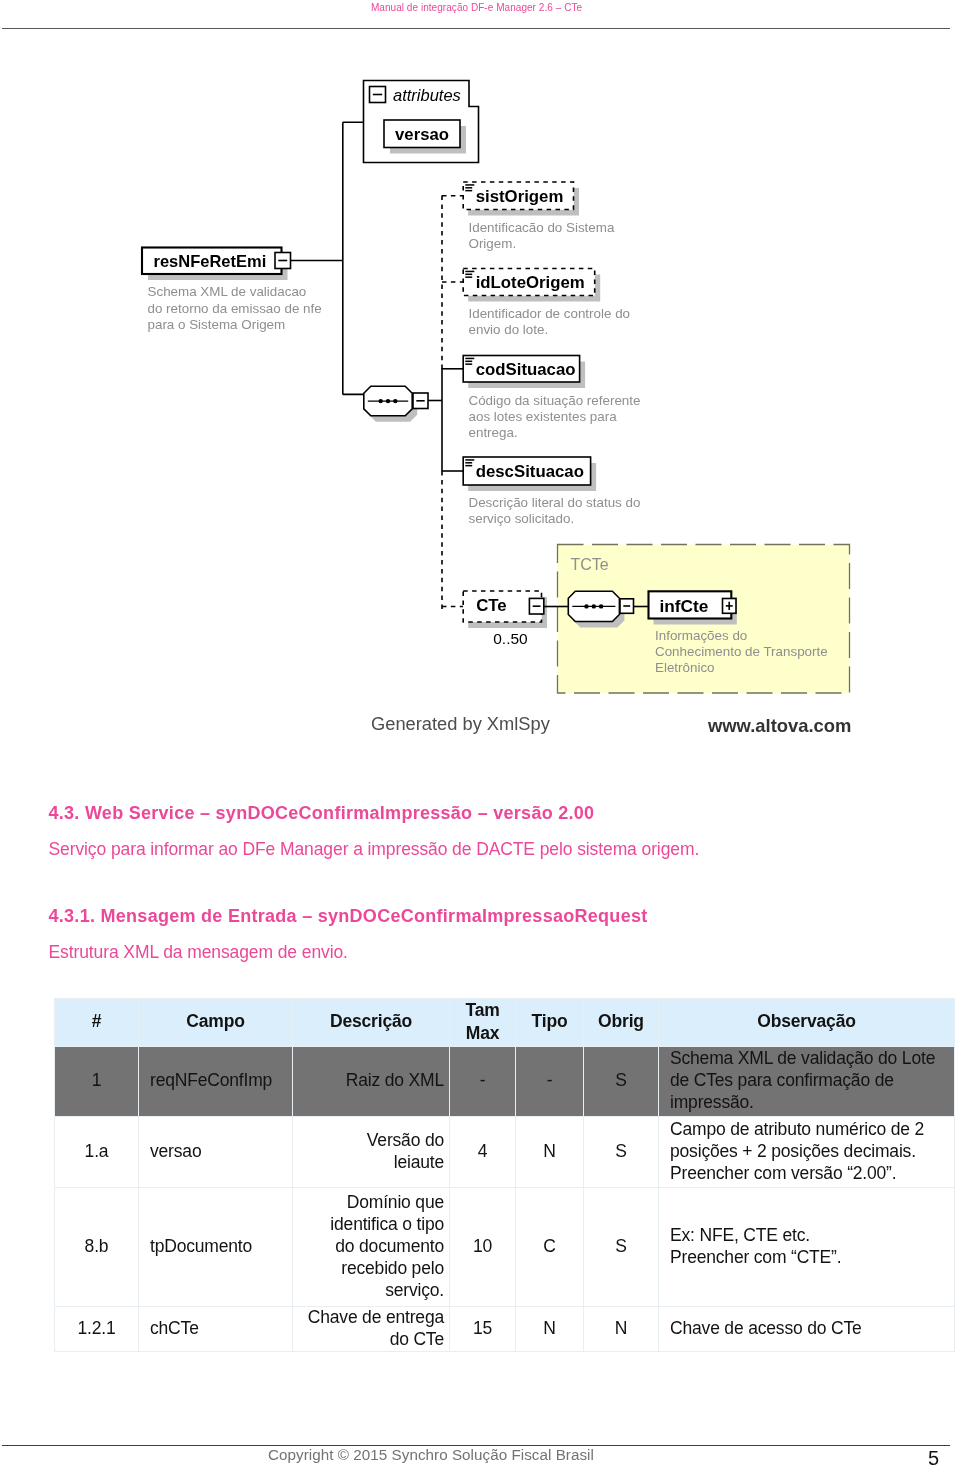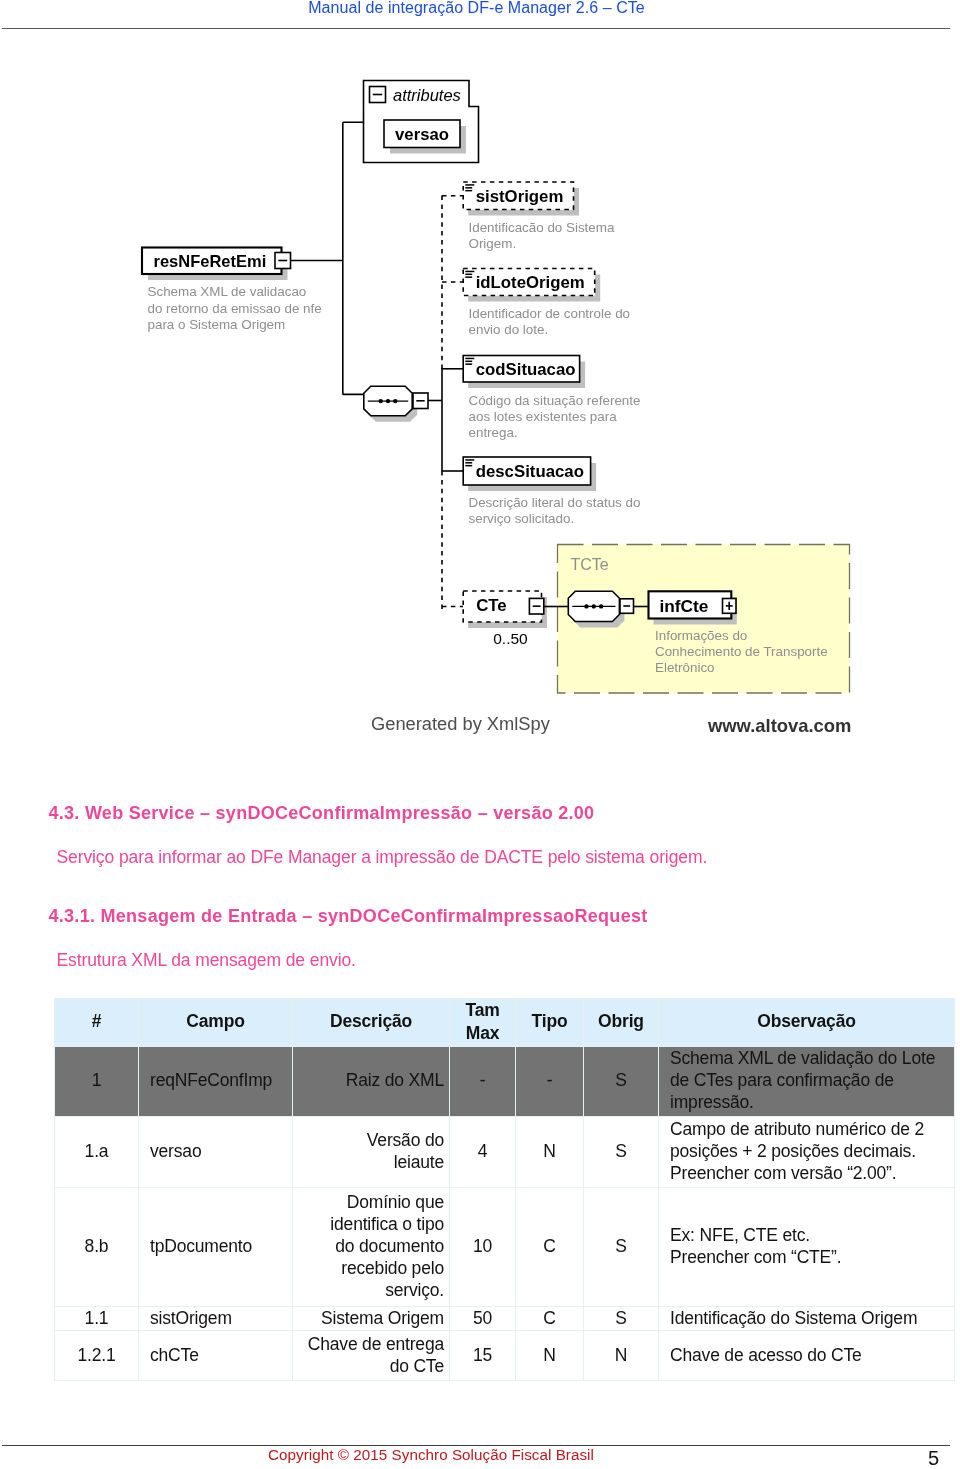--- a/index.html
+++ b/index.html
@@ -1,28 +1,28 @@
 <!DOCTYPE html>
 <html><head>
 <meta charset="utf-8">
 <title>Manual de integracao DF-e Manager 2.6 - CTe</title>
 <style>
   html,body{margin:0;padding:0;}
   body{width:960px;height:1469px;background:#fff;font-family:"Liberation Sans",sans-serif;position:relative;overflow:hidden;}
   .page{position:absolute;inset:0;}
   
-  #hdr-text{position:absolute;left:0;top:0px;width:953px;text-align:center;font-size:16px;line-height:15.5px;
-            color:#1d4ed8;font-family:"Liberation Sans",sans-serif;letter-spacing:0.05px;}
+  #hdr-text{position:absolute;left:0;top:0px;width:953px;text-align:center;font-size:10px;line-height:15.5px;
+            color:#ec4899;font-family:"Liberation Sans",sans-serif;letter-spacing:0.05px;}
   #hdr-rule{position:absolute;left:2px;top:27.6px;width:948px;height:0;border-top:1.7px solid #58585a;}
   
   #diagram{position:absolute;left:0px;top:55px;width:960px;height:700px;}
   
   .sec{position:absolute;font-family:"Liberation Sans",sans-serif;color:#ec4899;left:48.5px;white-space:nowrap;}
   h3.sec{font-size:18px;font-weight:bold;margin:0;letter-spacing:0.28px;line-height:1;}
-  p.sec{font-size:17.5px;margin:8px;letter-spacing:-0.1px;line-height:1;}
+  p.sec{font-size:17.5px;margin:0;letter-spacing:-0.1px;line-height:1;}
   #h1{top:804px;}
   #p1{top:841.3px;}
   #h2{top:907.4px;}
   #p2{top:943.8px;}
   
   #tbl{position:absolute;left:54px;top:997.5px;width:900px;border-collapse:collapse;table-layout:fixed;
        font-size:17.5px;color:#131313;letter-spacing:-0.18px;}
   #tbl td,#tbl th{border:1px solid #e7eff2;padding:0 5px;vertical-align:middle;line-height:21.9px;white-space:pre-line;}
   #tbl thead th{background:#daeffb;font-weight:bold;text-align:center;height:44.5px;line-height:23.5px;padding:0 4px;}
   #tbl tbody tr:nth-child(1) td{background:#737373;}
@@ -31,21 +31,21 @@
   #tbl tbody tr:nth-child(3){height:119px;}
   #tbl tbody tr:nth-child(4){height:24.3px;}
   #tbl tbody tr:nth-child(5){height:49.5px;}
   #tbl .c0,#tbl .c3,#tbl .c4,#tbl .c5{text-align:center;}
   #tbl .c1{padding-left:11px;}
   #tbl .c2{padding-left:11px;text-align:right;}
   #tbl .c6{padding-left:11px;}
   
   #ftr-rule{position:absolute;left:2px;top:1445.2px;width:948px;height:0;border-top:1.5px solid #3f3f41;}
   #ftr-text{position:absolute;left:0;top:1446.7px;width:862px;text-align:center;font-size:15.2px;line-height:15.2px;
-            color:#b91c1c;letter-spacing:0.05px;}
+            color:#737373;letter-spacing:0.05px;}
   #ftr-page{position:absolute;left:928px;top:1448.2px;width:60px;text-align:left;font-size:20px;line-height:20px;color:#131313;}
 </style>
 </head>
 <body>
 
 <div class="page">
   <div id="hdr-text">Manual de integração DF-e Manager 2.6 – CTe</div>
   <div id="hdr-rule"></div>
   <div id="diagram">
     <svg id="dgm" width="960" height="700" viewBox="0 0 960 700">
@@ -232,29 +232,20 @@
 do documento
 recebido pelo
 serviço.</td>
           <td class="c3">10</td>
           <td class="c4">C</td>
           <td class="c5">S</td>
           <td class="c6">Ex: NFE, CTE etc.
 Preencher com “CTE”.</td>
         </tr>
         <tr>
-          <td class="c0">1.1</td>
-          <td class="c1">sistOrigem</td>
-          <td class="c2">Sistema Origem</td>
-          <td class="c3">50</td>
-          <td class="c4">C</td>
-          <td class="c5">S</td>
-          <td class="c6">Identificação do Sistema Origem</td>
-        </tr>
-        <tr>
           <td class="c0">1.2.1</td>
           <td class="c1">chCTe</td>
           <td class="c2">Chave de entrega
 do CTe</td>
           <td class="c3">15</td>
           <td class="c4">N</td>
           <td class="c5">N</td>
           <td class="c6">Chave de acesso do CTe</td>
         </tr>
       </tbody>

